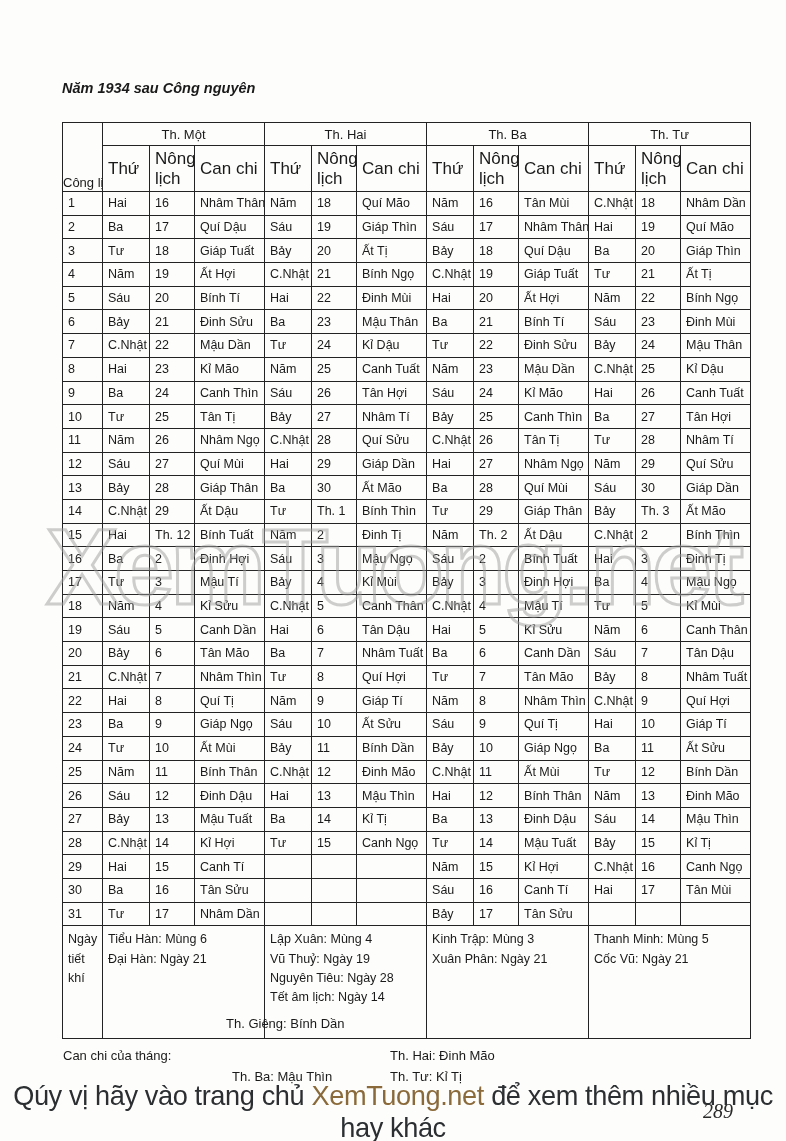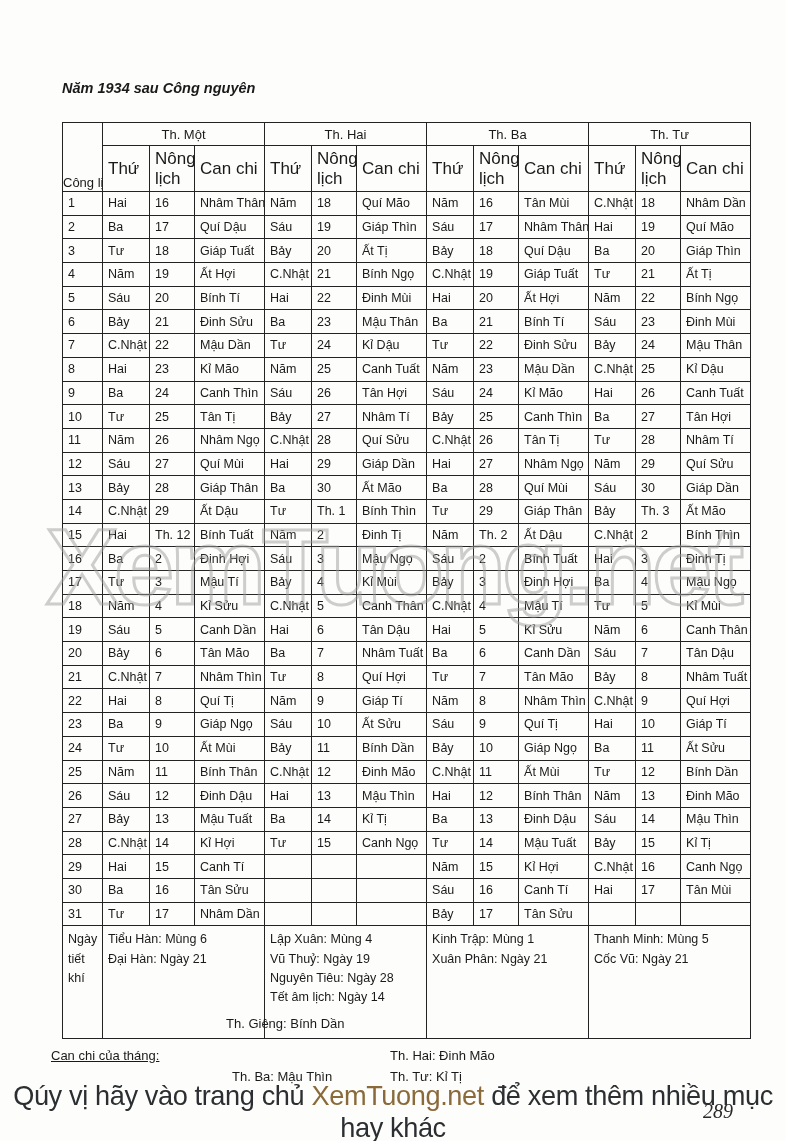--- a/index.html
+++ b/index.html
@@ -35,21 +35,21 @@
   .watermark{
     position:absolute;left:26px;top:502px;width:734px;height:150px;
     font-size:108px;font-weight:bold;letter-spacing:-4px;line-height:1.2;
     text-align:center;
     color:rgba(255,255,255,0.03);
     -webkit-text-stroke:3px rgba(158,158,158,0.5);
     pointer-events:none;z-index:5;
   }
   
   .canchi-line{position:absolute;font-size:13px;}
-  .cc-label{left:51px;top:1048px;text-decoration:underline;}
+  .cc-label{left:63px;top:1048px;}
   .cc-1{left:226px;top:1016px;}
   .cc-2{left:390px;top:1048px;}
   .cc-3{left:232px;top:1069px;}
   .cc-4{left:390px;top:1069px;}
   
   .banner{
     position:absolute;left:0;top:1080px;width:786px;text-align:center;
     font-size:28px;letter-spacing:-0.4px;color:#2c2f32;
     transform:scaleX(0.97);transform-origin:center;
   }
@@ -583,21 +583,21 @@
             <div>Tiểu Hàn: Mùng 6</div>
             <div>Đại Hàn: Ngày 21</div>
           </td>
           <td colspan="3">
             <div>Lập Xuân: Mùng 4</div>
             <div>Vũ Thuỷ: Ngày 19</div>
             <div>Nguyên Tiêu: Ngày 28</div>
             <div>Tết âm lịch: Ngày 14</div>
           </td>
           <td colspan="3">
-            <div>Kinh Trập: Mùng 1</div>
+            <div>Kinh Trập: Mùng 3</div>
             <div>Xuân Phân: Ngày 21</div>
           </td>
           <td colspan="3">
             <div>Thanh Minh: Mùng 5</div>
             <div>Cốc Vũ: Ngày 21</div>
           </td>
         </tr>
     </tbody>
   </table>
 

